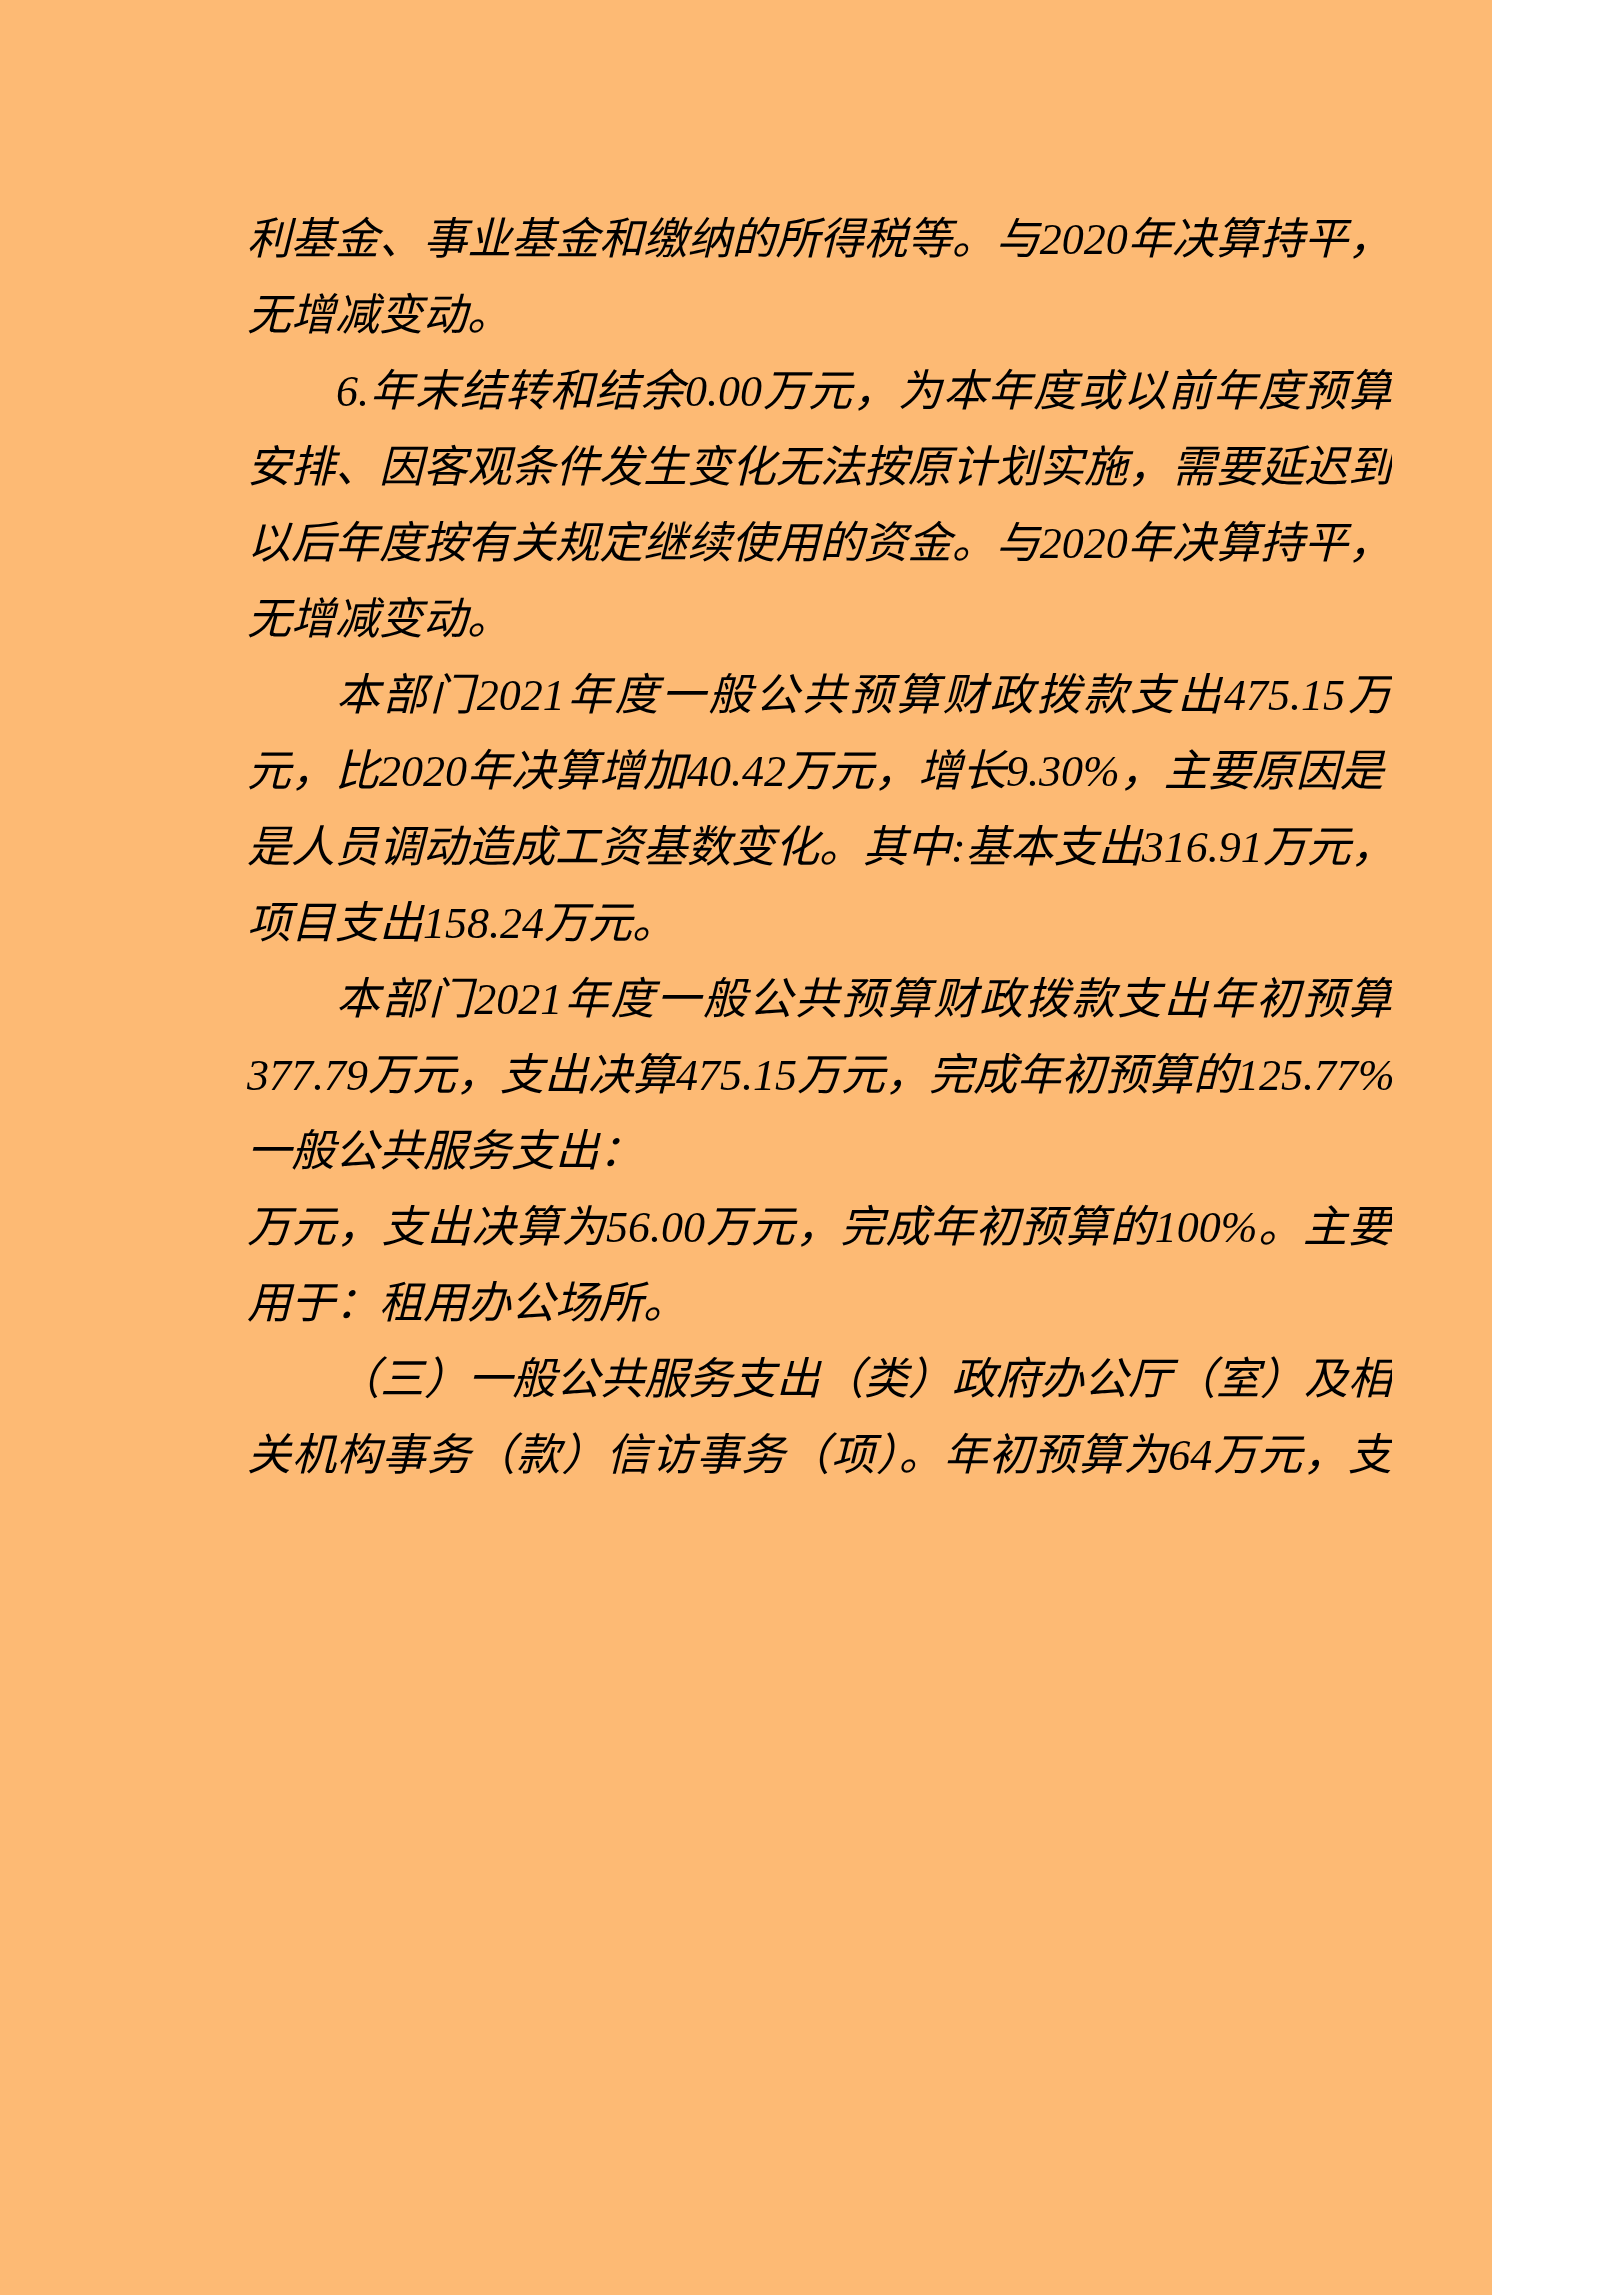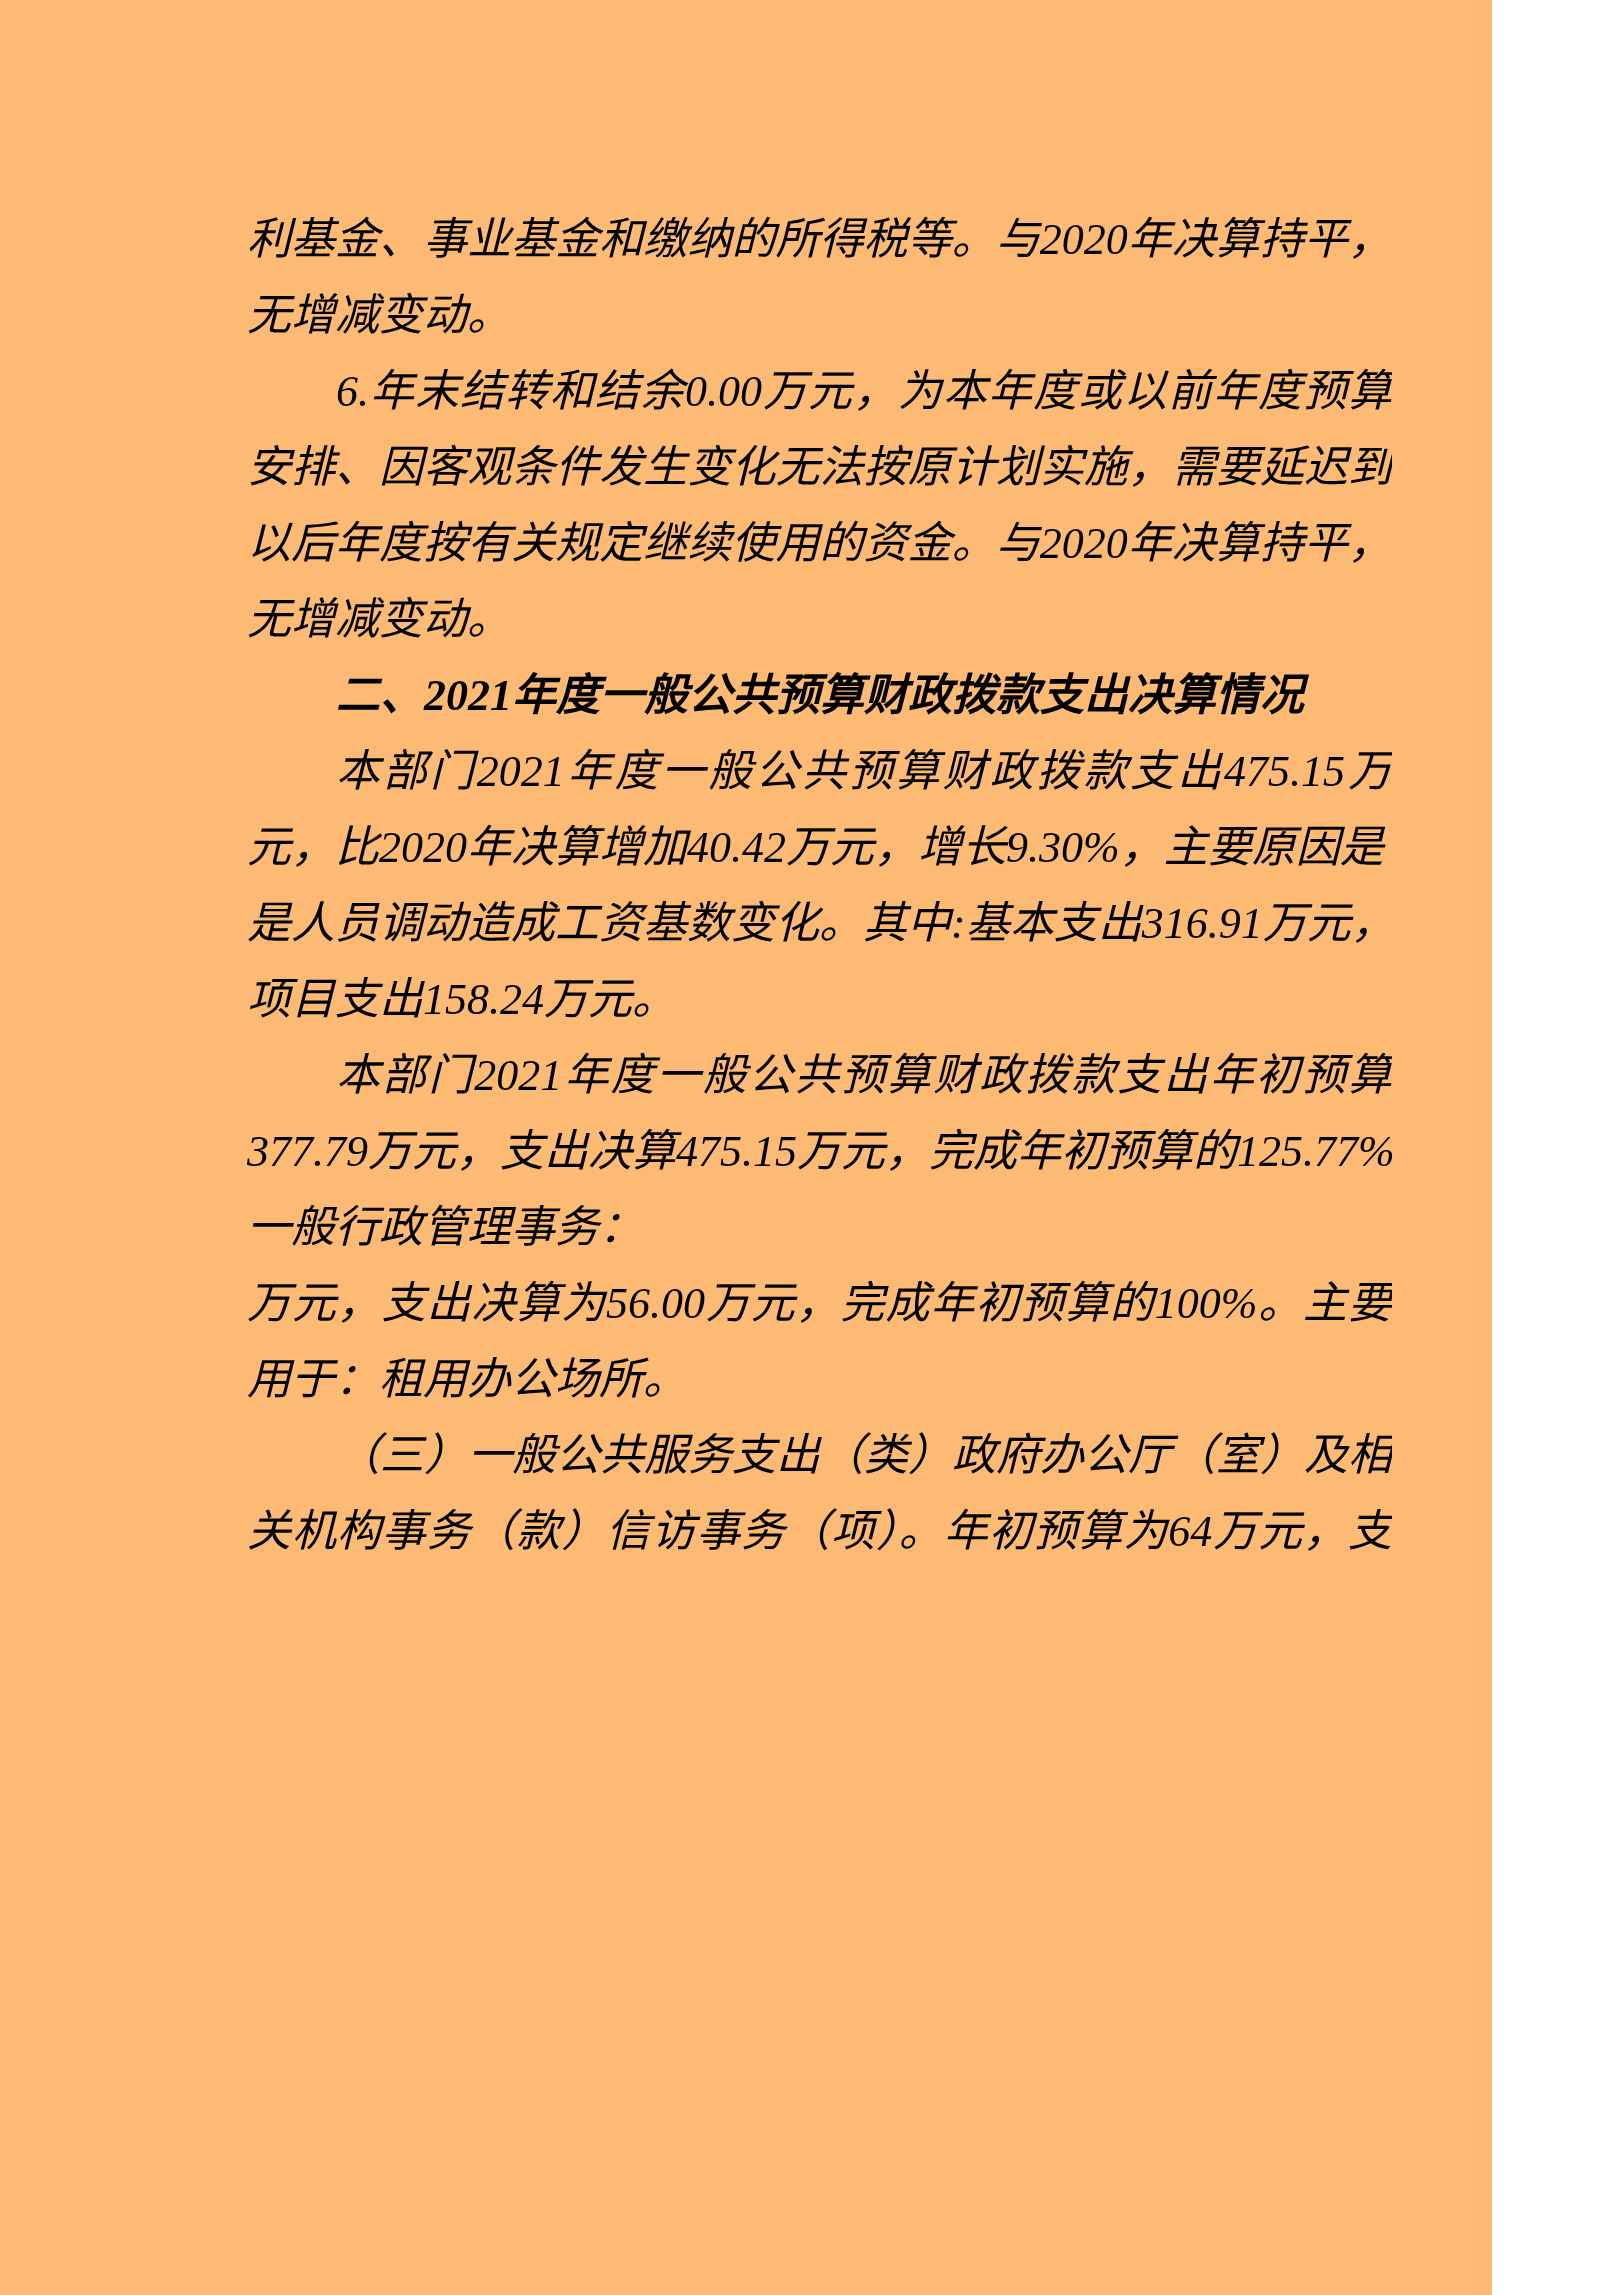--- a/index.html
+++ b/index.html
@@ -57,35 +57,32 @@
       <div class="line end">无增减变动。</div>
     </div>
 
     <div class="paragraph">
       <div class="line indent">6.年末结转和结余0.00万元，为本年度或以前年度预算</div>
       <div class="line">安排、因客观条件发生变化无法按原计划实施，需要延迟到</div>
       <div class="line">以后年度按有关规定继续使用的资金。与2020年决算持平，</div>
       <div class="line end">无增减变动。</div>
     </div>
 
-    <div class="paragraph">
-      <div class="line indent heading end">二、2021年度一般公共预算财政拨款支出决算情况</div>
-    </div>
 
     <div class="paragraph">
       <div class="line indent">本部门2021年度一般公共预算财政拨款支出475.15万</div>
       <div class="line">元，比2020年决算增加40.42万元，增长9.30%，主要原因是：</div>
       <div class="line">是人员调动造成工资基数变化。其中:基本支出316.91万元，</div>
       <div class="line end">项目支出158.24万元。</div>
     </div>
 
     <div class="paragraph">
       <div class="line indent">本部门2021年度一般公共预算财政拨款支出年初预算</div>
       <div class="line">377.79万元，支出决算475.15万元，完成年初预算的125.77%。</div>
-      <div class="line end">一般行政管理事务：</div>
+      <div class="line end">一般公共服务支出：</div>
     </div>
 
 
     <div class="paragraph">
       <div class="line">万元，支出决算为56.00万元，完成年初预算的100%。主要</div>
       <div class="line end">用于：租用办公场所。</div>
     </div>
 
     <div class="paragraph">
       <div class="line indent">（三）一般公共服务支出（类）政府办公厅（室）及相</div>

